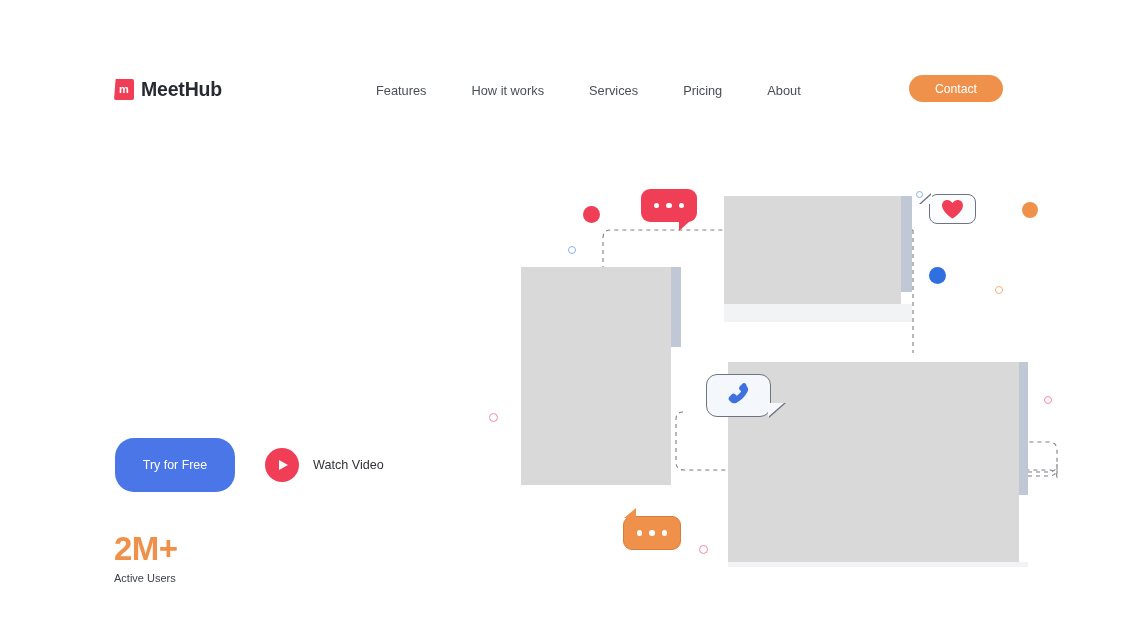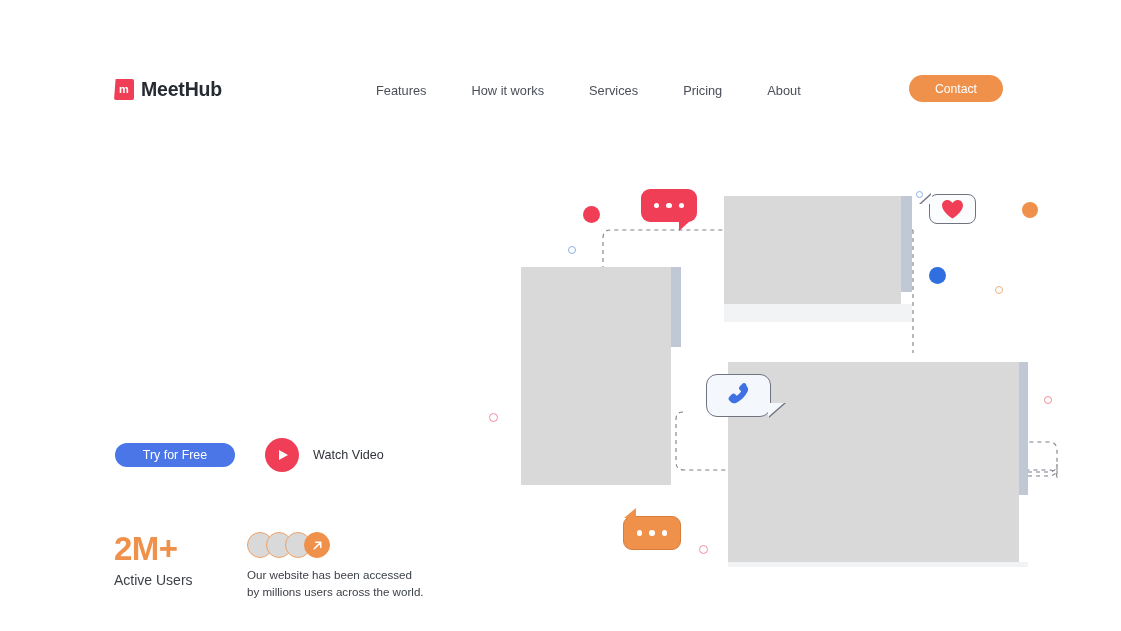--- a/index.html
+++ b/index.html
@@ -53,21 +53,21 @@
     color: #ffffff; font-size: 12.2px; font-family: "Liberation Sans", sans-serif;
     cursor: pointer; display: flex; align-items: center; justify-content: center;
   }
 
   
   .cta-row {
     position: absolute; left: 115px; top: 438px;
     display: flex; align-items: center;
   }
   .try-btn {
-    width: 120px; height: 24px;
+    width: 120px; height: 54px;
     background: #4a76e8; border: none; border-radius: 19px;
     color: #ffffff; font-size: 12.4px; font-family: "Liberation Sans", sans-serif;
     cursor: pointer; display: flex; align-items: center; justify-content: center;
   }
   .play-btn {
     margin-left: 30px;
     width: 34px; height: 34px; border-radius: 50%;
     background: #ef3e56; border: none; cursor: pointer;
     display: flex; align-items: center; justify-content: center;
   }
@@ -85,21 +85,21 @@
   
   .stats {
     position: absolute; left: 114px; top: 532px;
     display: flex; align-items: flex-start; gap: 36px;
   }
   .stat-num {
     font-size: 33px; font-weight: 700; color: #f0914b; line-height: 1;
     letter-spacing: -0.5px;
   }
   .stat-label {
-    font-size: 14px; color: #3c4148; margin-top: 7px; white-space: nowrap;
+    font-size: 11px; color: #3c4148; margin-top: 7px; white-space: nowrap;
   }
   .stat-left { width: 97px; }
   .stat-right { margin-left: 0px; }
   .avatars { display: flex; align-items: center; height: 26px; }
   .av {
     width: 26px; height: 26px; border-radius: 50%;
     background: #d9d9d9; border: 1.3px solid #f0a165;
     margin-right: -7px;
   }
   .av.last {
@@ -284,29 +284,15 @@
       <span class="play-tri"></span>
     </button>
     <span class="watch-label">Watch Video</span>
   </div>
 
   <div class="stats">
     <div class="stat-left">
       <div class="stat-num">2M+</div>
       <div class="stat-label">Active Users</div>
     </div>
-    <div class="stat-right">
-      <div class="avatars">
-        <div class="av"></div>
-        <div class="av"></div>
-        <div class="av"></div>
-        <div class="av last">
-          <svg width="13" height="13" viewBox="0 0 14 14">
-            <path d="M3.5 10.5 L10.5 3.5 M5 3.5 L10.5 3.5 L10.5 9" stroke="#ffffff" stroke-width="1.7" fill="none" stroke-linecap="round" stroke-linejoin="round"></path>
-          </svg>
-        </div>
-      </div>
-      <div class="stat-desc">Our website has been accessed
-by millions users across the world.</div>
-    </div>
   </div>
 
 </div>
 
 </body></html>

